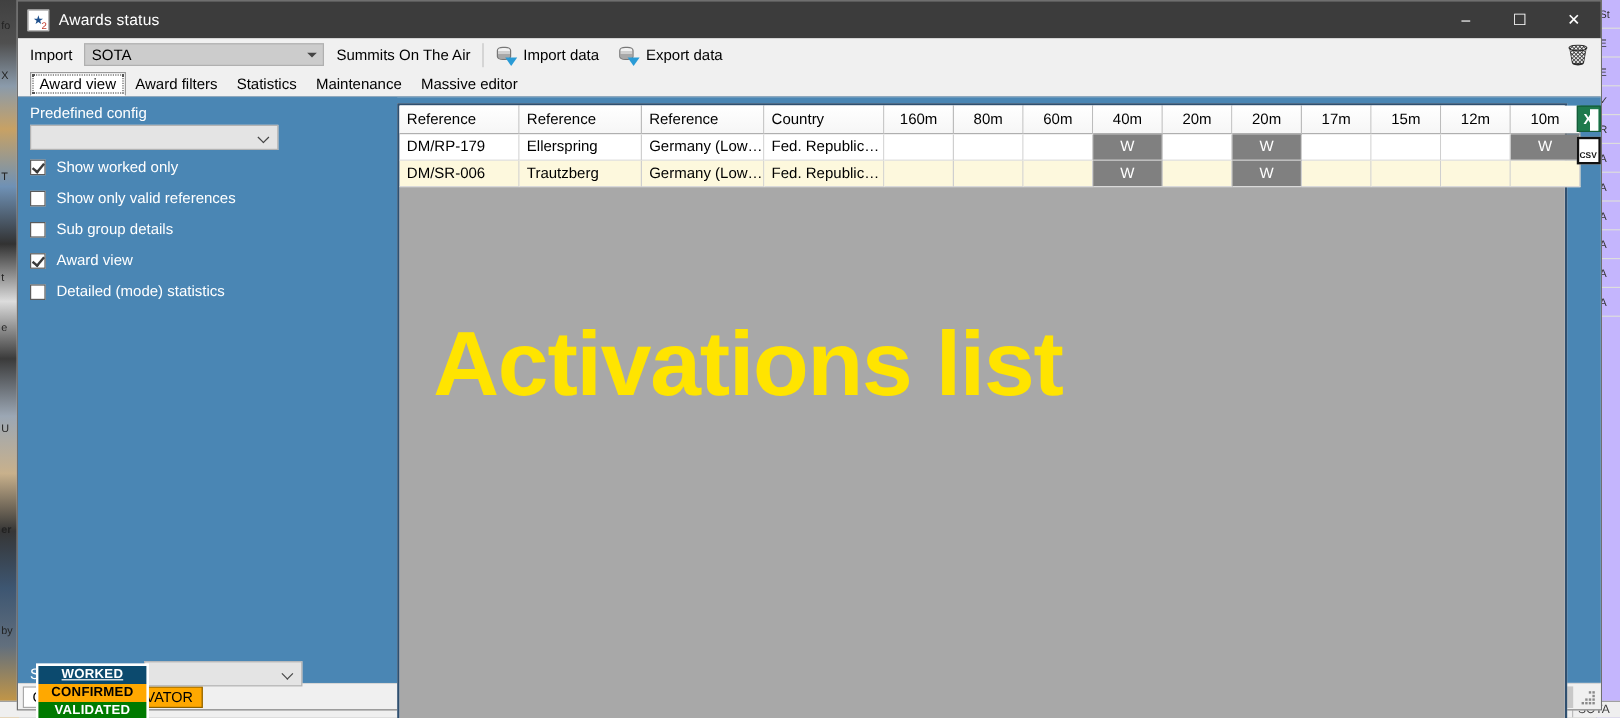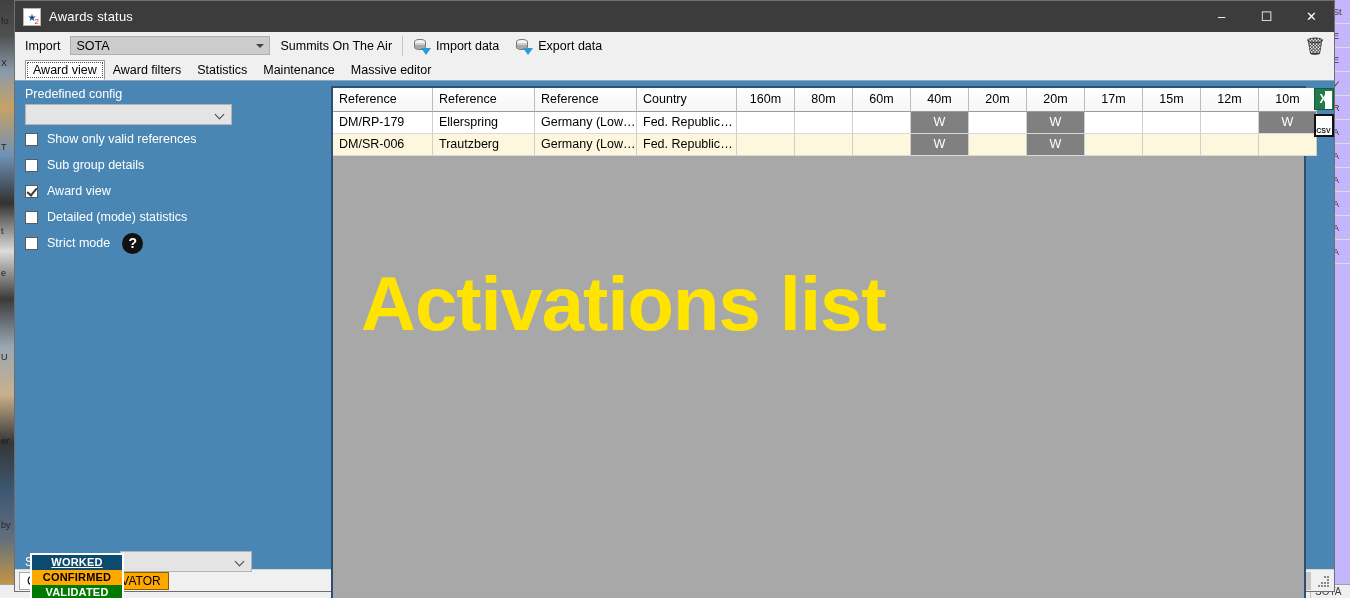--- a/index.html
+++ b/index.html
@@ -334,39 +334,38 @@
 
   <div id="body">
 
     <div id="leftpanel">
       <div id="predef-label">Predefined config</div>
       <div id="predef-combo">
         <span class="chev"></span>
       </div>
       <div id="cblist">
           <div class="cbrow">
+            <span class="cbox checked"></span>
+            <span class="cblabel">Show worked only</span>
+          </div>
+          <div class="cbrow">
             <span class="cbox"></span>
             <span class="cblabel">Show only valid references</span>
           </div>
           <div class="cbrow">
             <span class="cbox"></span>
             <span class="cblabel">Sub group details</span>
           </div>
           <div class="cbrow">
             <span class="cbox checked"></span>
             <span class="cblabel">Award view</span>
           </div>
           <div class="cbrow">
             <span class="cbox"></span>
             <span class="cblabel">Detailed (mode) statistics</span>
-          </div>
-          <div class="cbrow">
-            <span class="cbox"></span>
-            <span class="cblabel">Strict mode</span>
-            <span id="help-badge">?</span>
           </div>
         </div>
 
       <div id="station-row">
         <span id="station-label">Station</span>
         <div id="station-combo">
           <span class="chev"></span>
         </div>
       </div>
 

